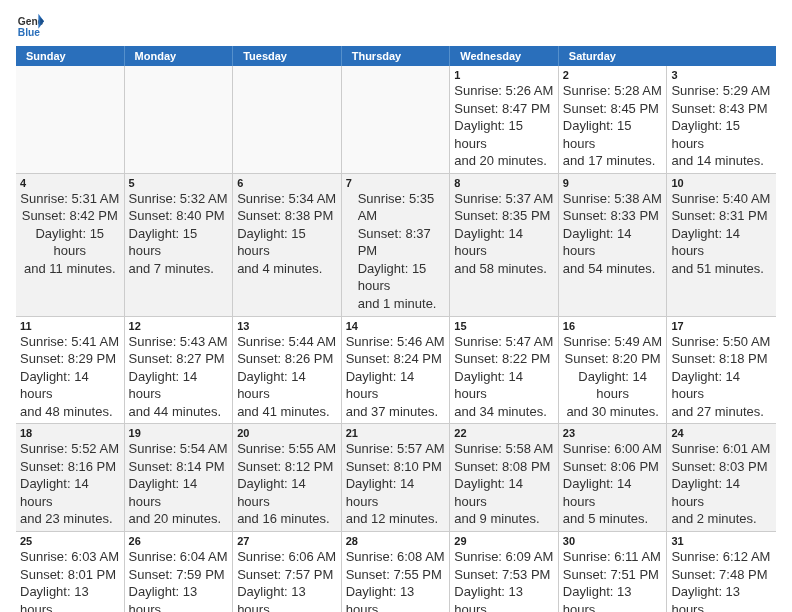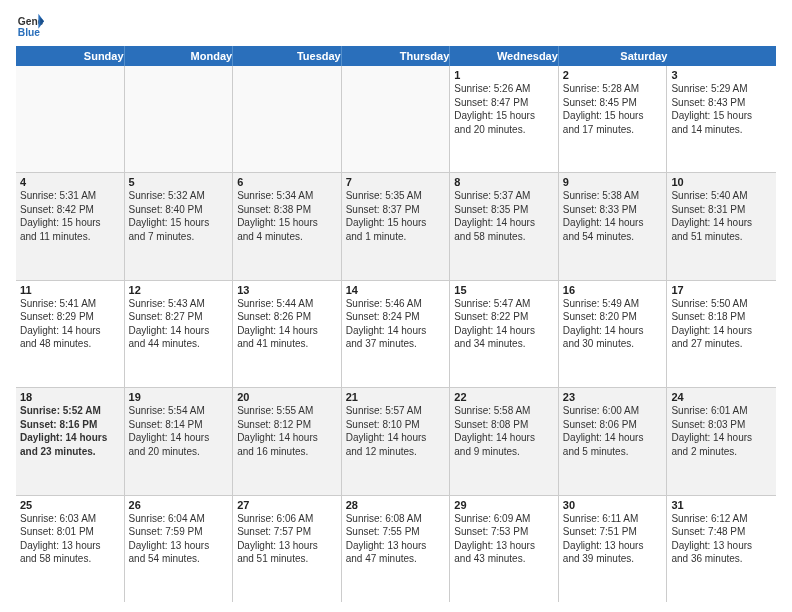--- a/index.html
+++ b/index.html
@@ -68,22 +68,22 @@
     }
     .cal-header-row {
       display: grid;
       grid-template-columns: repeat(7, 1fr);
       background: #2a6fbb;
     }
     .cal-header-cell {
       color: #fff;
       font-size: 11px;
       font-weight: bold;
-      text-align: right;
-      padding: 4px 0;
+      text-align: left;
+      padding: 4px 10px;
       border-right: 1px solid #5590cc;
     }
     .cal-header-cell:last-child { border-right: none; }
     .cal-body {
       flex: 1;
       display: flex;
       flex-direction: column;
     }
     .cal-week {
       display: grid;
@@ -105,21 +105,21 @@
     .cal-cell.empty { background: #f9f9f9; }
     .cal-cell.alt { background: #f2f2f2; }
     .day-num {
       font-size: 11px;
       font-weight: bold;
       color: #222;
       display: block;
       margin-bottom: 1px;
     }
     .cell-text {
-      font-size: 10px;
+      font-size: 13px;
       line-height: 1.35;
       color: #333;
     }
   </style>
 </head>
 <body>
 
 <div class="page">
   <div class="header">
     <div class="logo">
@@ -173,42 +173,42 @@
             <span class="day-num">3</span>
             <div class="cell-text" style="white-space: pre-line;">Sunrise: 5:29 AM
 Sunset: 8:43 PM
 Daylight: 15 hours
 and 14 minutes.</div>
           </div>
         </div>
         <div class="cal-week">
           <div class="cal-cell alt">
             <span class="day-num">4</span>
-            <div class="cell-text" style="white-space: pre-line;">Sunrise: 5:31 AM
+            <div class="cell-text" style="white-space: pre-line; text-align: center;">Sunrise: 5:31 AM
 Sunset: 8:42 PM
 Daylight: 15 hours
 and 11 minutes.</div>
           </div>
           <div class="cal-cell alt">
             <span class="day-num">5</span>
             <div class="cell-text" style="white-space: pre-line;">Sunrise: 5:32 AM
 Sunset: 8:40 PM
 Daylight: 15 hours
 and 7 minutes.</div>
           </div>
           <div class="cal-cell alt">
             <span class="day-num">6</span>
             <div class="cell-text" style="white-space: pre-line;">Sunrise: 5:34 AM
 Sunset: 8:38 PM
 Daylight: 15 hours
 and 4 minutes.</div>
           </div>
           <div class="cal-cell alt">
             <span class="day-num">7</span>
-            <div class="cell-text" style="white-space: pre-line;">Sunrise: 5:35 AM
+            <div class="cell-text" style="white-space: pre-line; margin-left: 12px;">Sunrise: 5:35 AM
 Sunset: 8:37 PM
 Daylight: 15 hours
 and 1 minute.</div>
           </div>
           <div class="cal-cell alt">
             <span class="day-num">8</span>
             <div class="cell-text" style="white-space: pre-line;">Sunrise: 5:37 AM
 Sunset: 8:35 PM
 Daylight: 14 hours
 and 58 minutes.</div>
@@ -259,37 +259,37 @@
           </div>
           <div class="cal-cell">
             <span class="day-num">15</span>
             <div class="cell-text" style="white-space: pre-line;">Sunrise: 5:47 AM
 Sunset: 8:22 PM
 Daylight: 14 hours
 and 34 minutes.</div>
           </div>
           <div class="cal-cell">
             <span class="day-num">16</span>
-            <div class="cell-text" style="white-space: pre-line;">Sunrise: 5:49 AM
+            <div class="cell-text" style="white-space: pre-line; text-align: center;">Sunrise: 5:49 AM
 Sunset: 8:20 PM
 Daylight: 14 hours
 and 30 minutes.</div>
           </div>
           <div class="cal-cell">
             <span class="day-num">17</span>
             <div class="cell-text" style="white-space: pre-line;">Sunrise: 5:50 AM
 Sunset: 8:18 PM
 Daylight: 14 hours
 and 27 minutes.</div>
           </div>
         </div>
         <div class="cal-week">
           <div class="cal-cell alt">
             <span class="day-num">18</span>
-            <div class="cell-text" style="white-space: pre-line; font-weight: bold;">Sunrise: 5:52 AM
+            <div class="cell-text" style="white-space: pre-line;">Sunrise: 5:52 AM
 Sunset: 8:16 PM
 Daylight: 14 hours
 and 23 minutes.</div>
           </div>
           <div class="cal-cell alt">
             <span class="day-num">19</span>
             <div class="cell-text" style="white-space: pre-line;">Sunrise: 5:54 AM
 Sunset: 8:14 PM
 Daylight: 14 hours
 and 20 minutes.</div>

